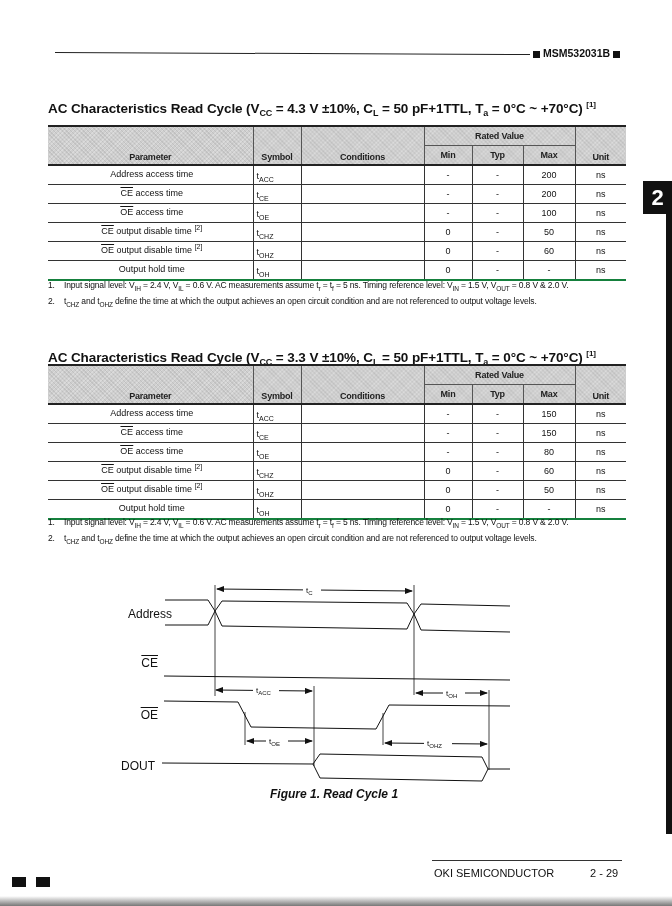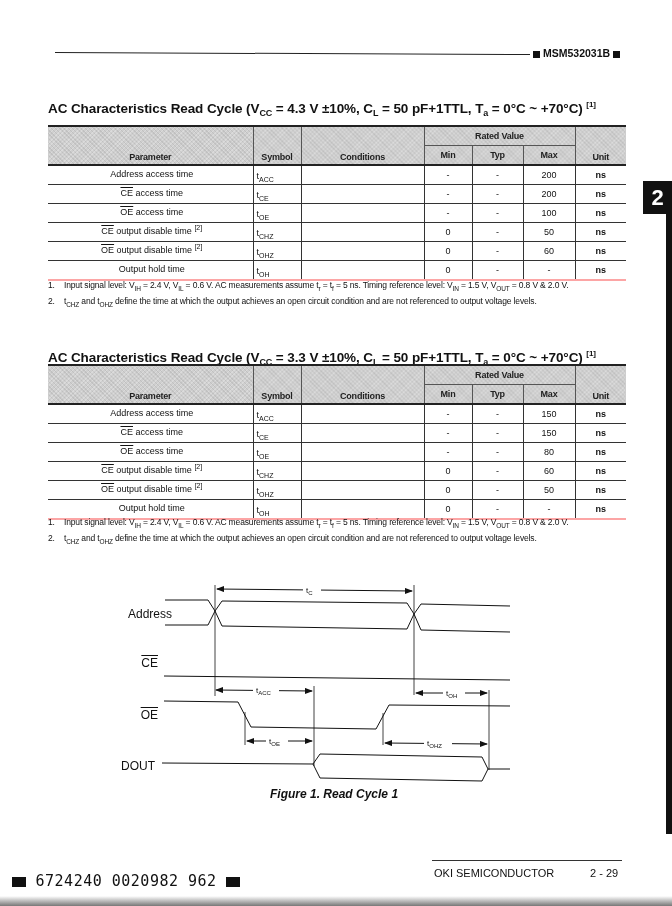--- a/index.html
+++ b/index.html
@@ -29,22 +29,22 @@
     border-right:1px solid #555; padding:4px; text-align:center;
     letter-spacing:-0.2px;
   }
   table.spec th:last-child { border-right:none; }
   table.spec thead tr:first-child th { border-top:2px solid #222; }
   table.spec thead tr:last-child th, table.spec th.rs { border-bottom:2px solid #222; }
   table.spec td {
     border-bottom:1px solid #333; border-right:1px solid #333;
     height:17px; padding:0; vertical-align:middle;
   }
-  table.spec td:last-child { border-right:none;font-weight:bold; }
-  table.spec tbody tr:last-child td { border-bottom:2px solid #fca5a5; }
+  table.spec td:last-child { border-right:none; }
+  table.spec tbody tr:last-child td { border-bottom:2px solid #15803d; }
   table.spec td.param { text-align:center; padding-left:3px; vertical-align:top; padding-top:1px; }
   table.spec td.sym { padding-left:3px; vertical-align:bottom; padding-bottom:1px; }
   table.spec td.num { text-align:center; }
   .ovl { text-decoration:overline; }
   .sym sub { font-size:7px; }
   .param sup { font-size:7px; }
 
   .notes { font-size:8.5px; line-height:13px; white-space:nowrap; letter-spacing:-0.15px; }
   .notes sub { font-size:6.5px; }
   .notes .n { display:inline-block; width:16px; }
@@ -309,19 +309,18 @@
     <text x="269" y="744"><tspan>t</tspan><tspan font-size="6" dy="2">OE</tspan></text>
     <rect x="424" y="737" width="28" height="12" fill="#fff" stroke="none"></rect>
     <text x="427" y="746"><tspan>t</tspan><tspan font-size="6" dy="2">OHZ</tspan></text>
   </g>
 </svg>
 
 <div class="abs fig-caption" style="left:270px; top:787px;font-style:italic;">Figure 1. Read Cycle 1</div>
 
 <div class="abs footer-code">
   <span class="blk"></span>
-  <span>6724240 0020982 962</span>
   <span class="blk"></span>
 </div>
 <div class="abs footer-rule"></div>
 <div class="abs footer-company">OKI SEMICONDUCTOR</div>
 <div class="abs footer-page">2 - 29</div>
 <div class="abs bottom-band"></div>
 
 </body></html>

